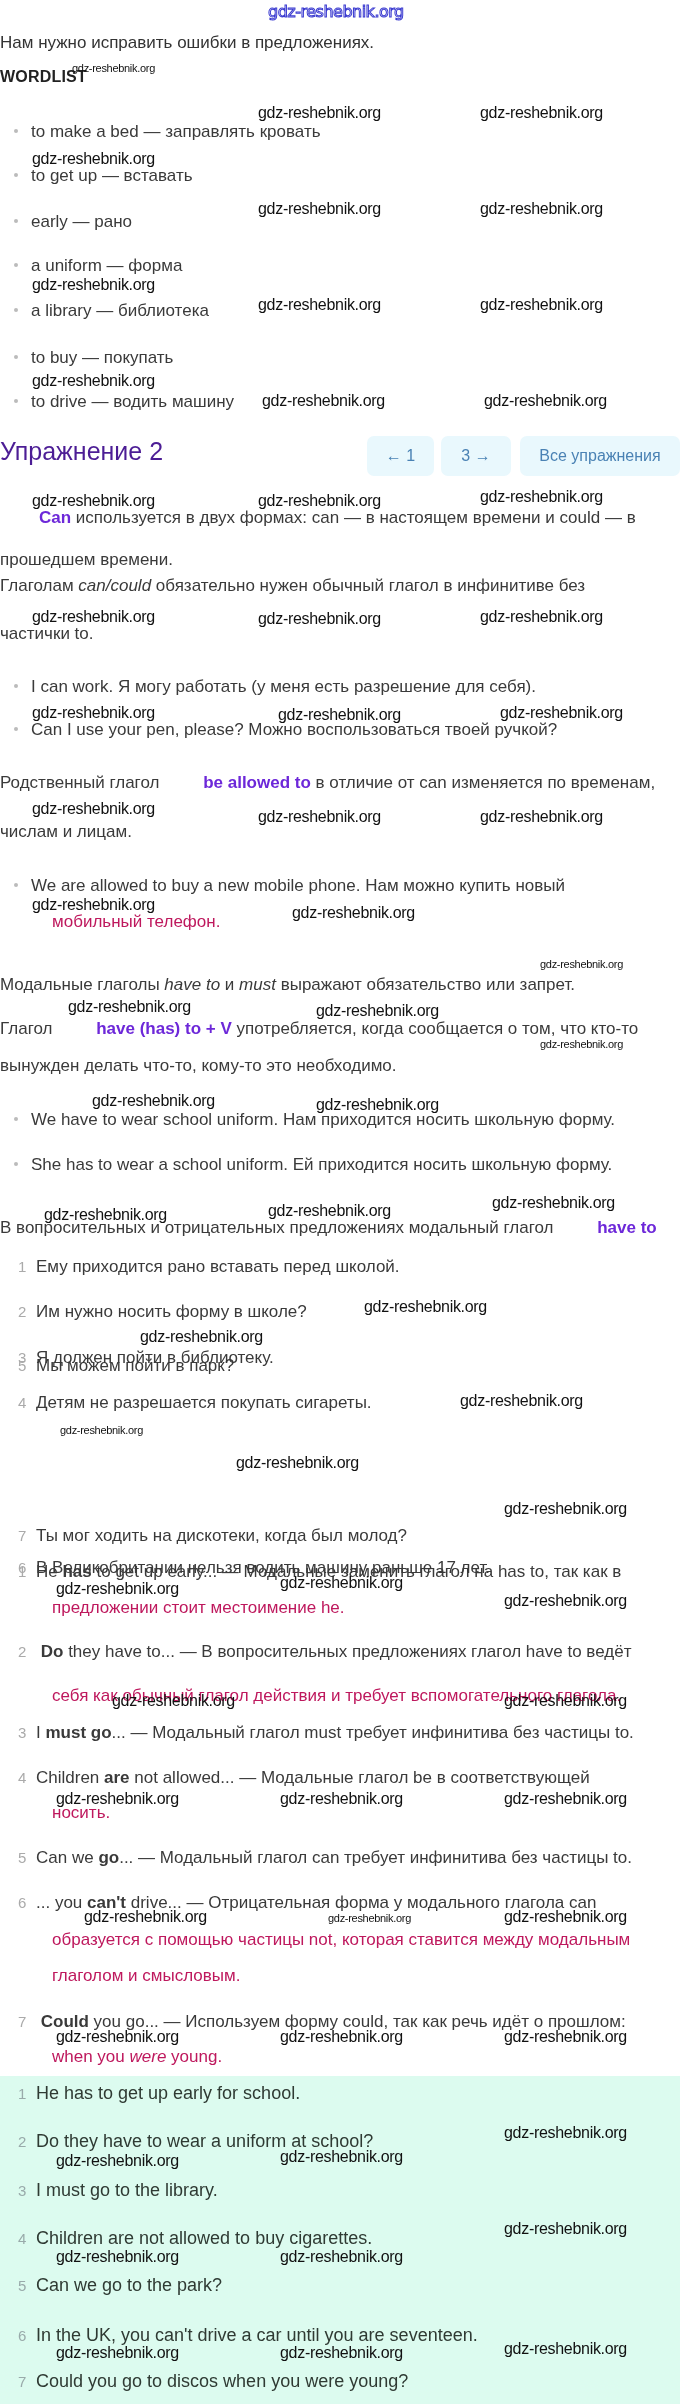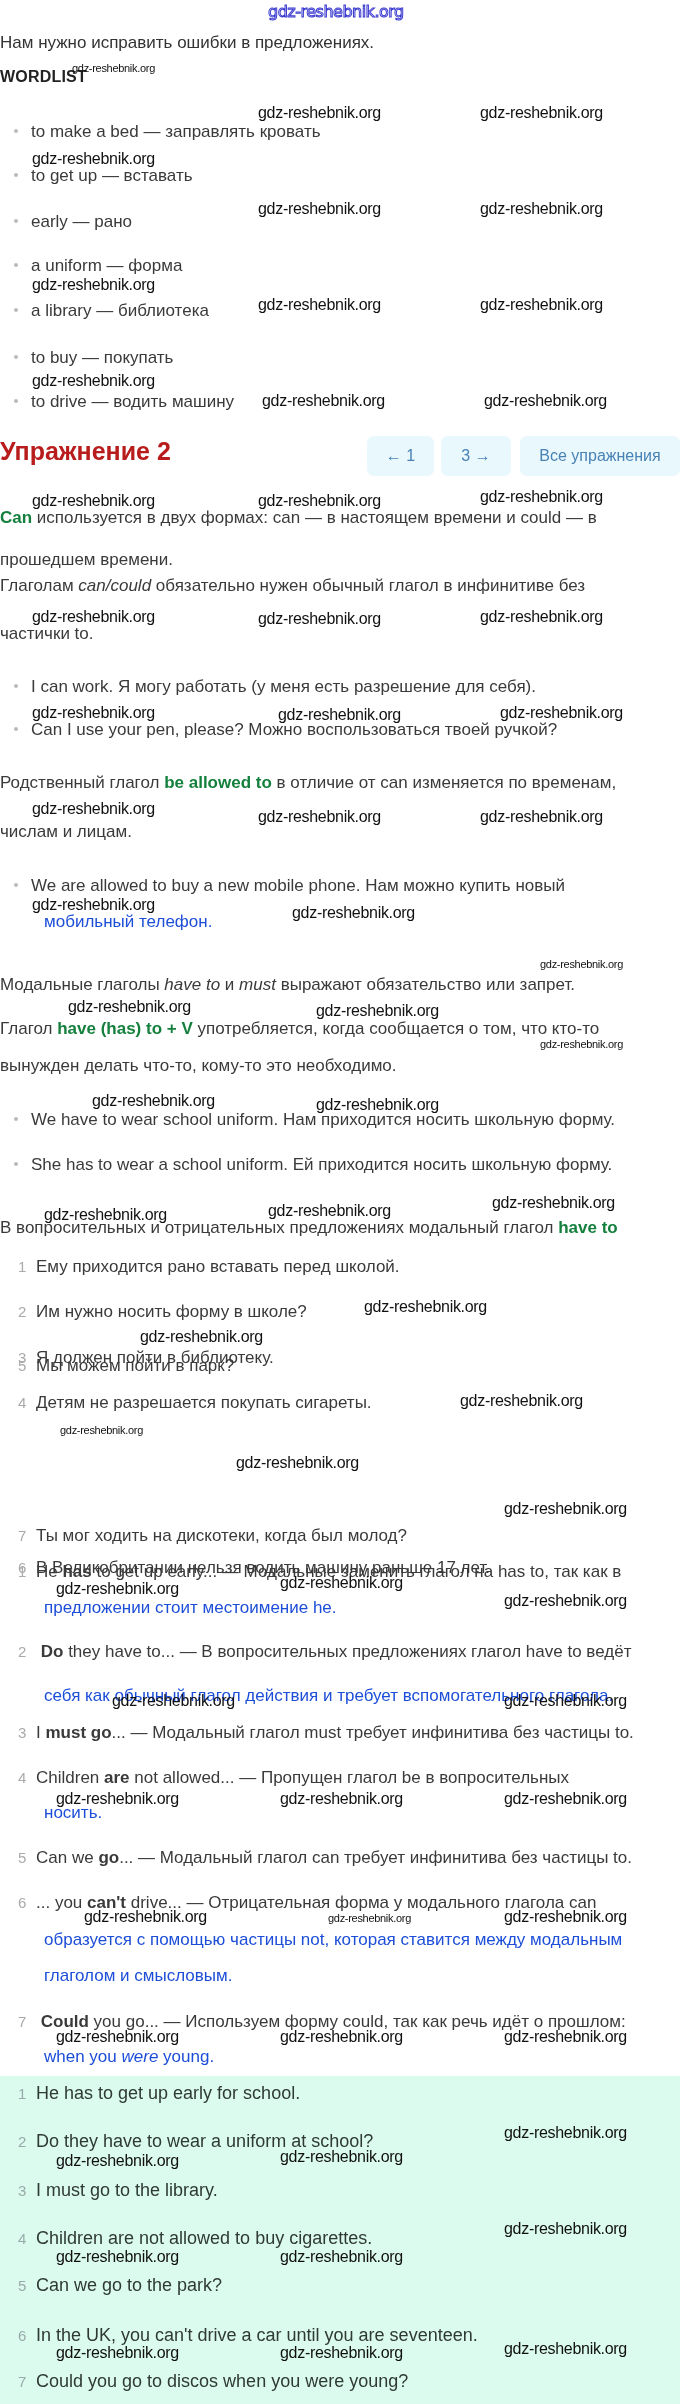--- a/index.html
+++ b/index.html
@@ -32,32 +32,32 @@
     font-family: "DejaVu Sans", sans-serif;
     letter-spacing: -0.5px;
   }
   .intro { left: 0; top: 33px; font-size: 17px; color: #333; }
   .wordlist-title { left: 0; top: 68px; font-size: 16px; font-weight: bold; color: #222; letter-spacing: 0.2px; }
   .bullet-item { position: absolute; left: 14px; white-space: nowrap; font-size: 17px; color: #3a3a3a; }
   .bullet-item .dot {
     display: inline-block; width: 4px; height: 4px; background: #bbb; border-radius: 50%;
     vertical-align: middle; margin-right: 13px; position: relative; top: -2px;
   }
-  .h2 { left: 0; top: 437px; font-size: 25px; font-weight: bold; color: #b91c1c; }
+  .h2 { left: 0; top: 437px; font-size: 25px; font-weight: normal; color: #4c1d95; }
   .nav-btn {
     position: absolute; top: 436px; height: 40px;
     background: #e9f8fd; color: #4a82b4; border-radius: 7px;
     font-size: 16px; display: flex; align-items: center; justify-content: center;
     cursor: pointer;
   }
   .para { position: absolute; left: 0; font-size: 17px; color: #3a3a3a; white-space: nowrap; }
-  .para b { color: #15803d; }
+  .para b { color: #6d28d9; padding-left: 39px; }
   .num-item { position: absolute; left: 18px; font-size: 17px; color: #3a3a3a; white-space: nowrap; }
   .num-item .n { display: inline-block; width: 18px; color: #aaa; font-size: 15px; }
-  .num-cont { position: absolute; left: 44px; font-size: 17px; color: #1d4ed8; white-space: nowrap; }
+  .num-cont { position: absolute; left: 52px; font-size: 17px; color: #be185d; white-space: nowrap; }
   .answer-box {
     position: absolute; left: 0; top: 2076px; width: 680px; height: 328px;
     background: #dcfbef;
   }
   .ans { position: absolute; left: 18px; font-size: 18px; color: #2f3a33; white-space: nowrap; }
   .ans .n { display: inline-block; width: 18px; color: #9aa; font-size: 15px; }
 </style>
 </head>
 <body>
 
@@ -117,21 +117,21 @@
 
 <div>
   <div class="num-item" style="top:1562px"><span class="n">1</span><span>He </span><b>has</b><span> to get up early... — Модальные заменить глагол на has to, так как в</span></div>
   <div class="num-cont" style="top:1598px">предложении стоит местоимение he.</div>
 
   <div class="num-item" style="top:1642px"><span class="n">2</span><span> </span><b>Do</b><span> they have to... — В вопросительных предложениях глагол have to ведёт</span></div>
   <div class="num-cont" style="top:1686px">себя как обычный глагол действия и требует вспомогательного глагола.</div>
 
   <div class="num-item" style="top:1723px"><span class="n">3</span><span>I </span><b>must go</b><span>... — Модальный глагол must требует инфинитива без частицы to.</span></div>
 
-  <div class="num-item" style="top:1768px"><span class="n">4</span><span>Children </span><b>are</b><span> not allowed... — Пропущен глагол be в вопросительных</span></div>
+  <div class="num-item" style="top:1768px"><span class="n">4</span><span>Children </span><b>are</b><span> not allowed... — Модальные глагол be в соответствующей</span></div>
   <div class="num-cont" style="top:1803px">носить.</div>
 
   <div class="num-item" style="top:1848px"><span class="n">5</span><span>Can we </span><b>go</b><span>... — Модальный глагол can требует инфинитива без частицы to.</span></div>
 
   <div class="num-item" style="top:1893px"><span class="n">6</span><span>... you </span><b>can't</b><span> drive... — Отрицательная форма у модального глагола can</span></div>
   <div class="num-cont" style="top:1930px">образуется с помощью частицы not, которая ставится между модальным</div>
   <div class="num-cont" style="top:1966px">глаголом и смысловым.</div>
 
   <div class="num-item" style="top:2012px"><span class="n">7</span><span> </span><b>Could</b><span> you go... — Используем форму could, так как речь идёт о прошлом:</span></div>
   <div class="num-cont" style="top:2047px"><span>when you </span><i>were</i><span> young.</span></div>

